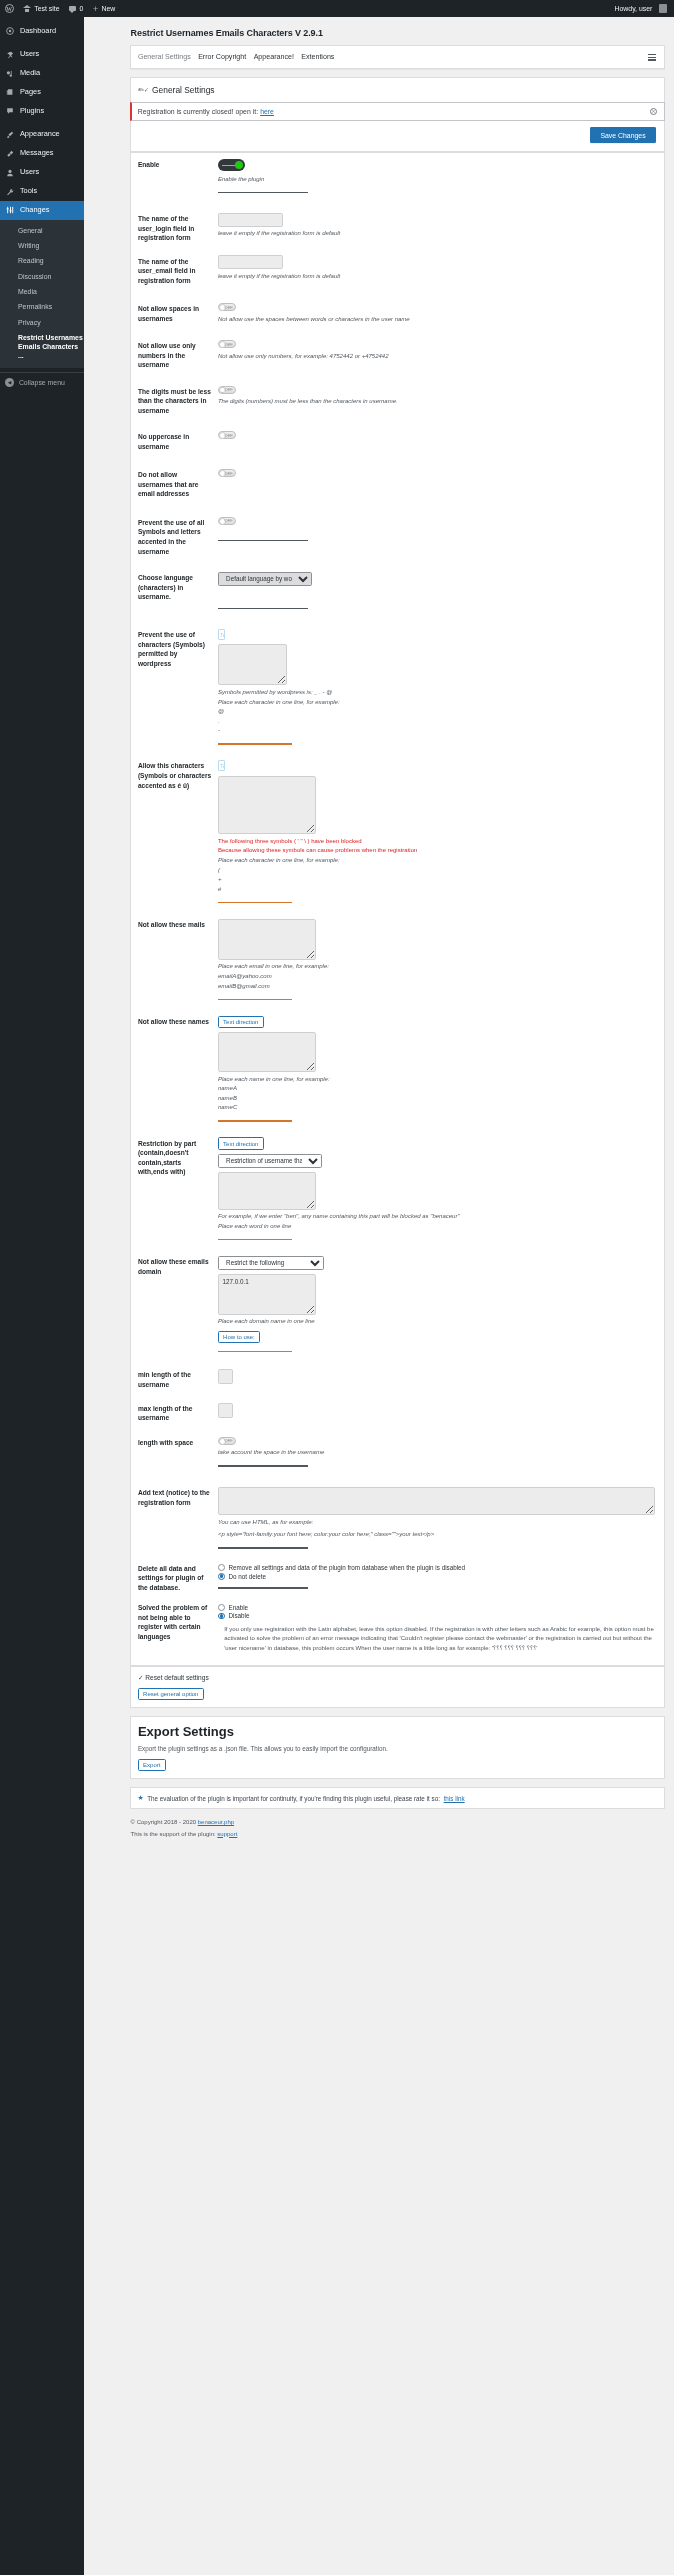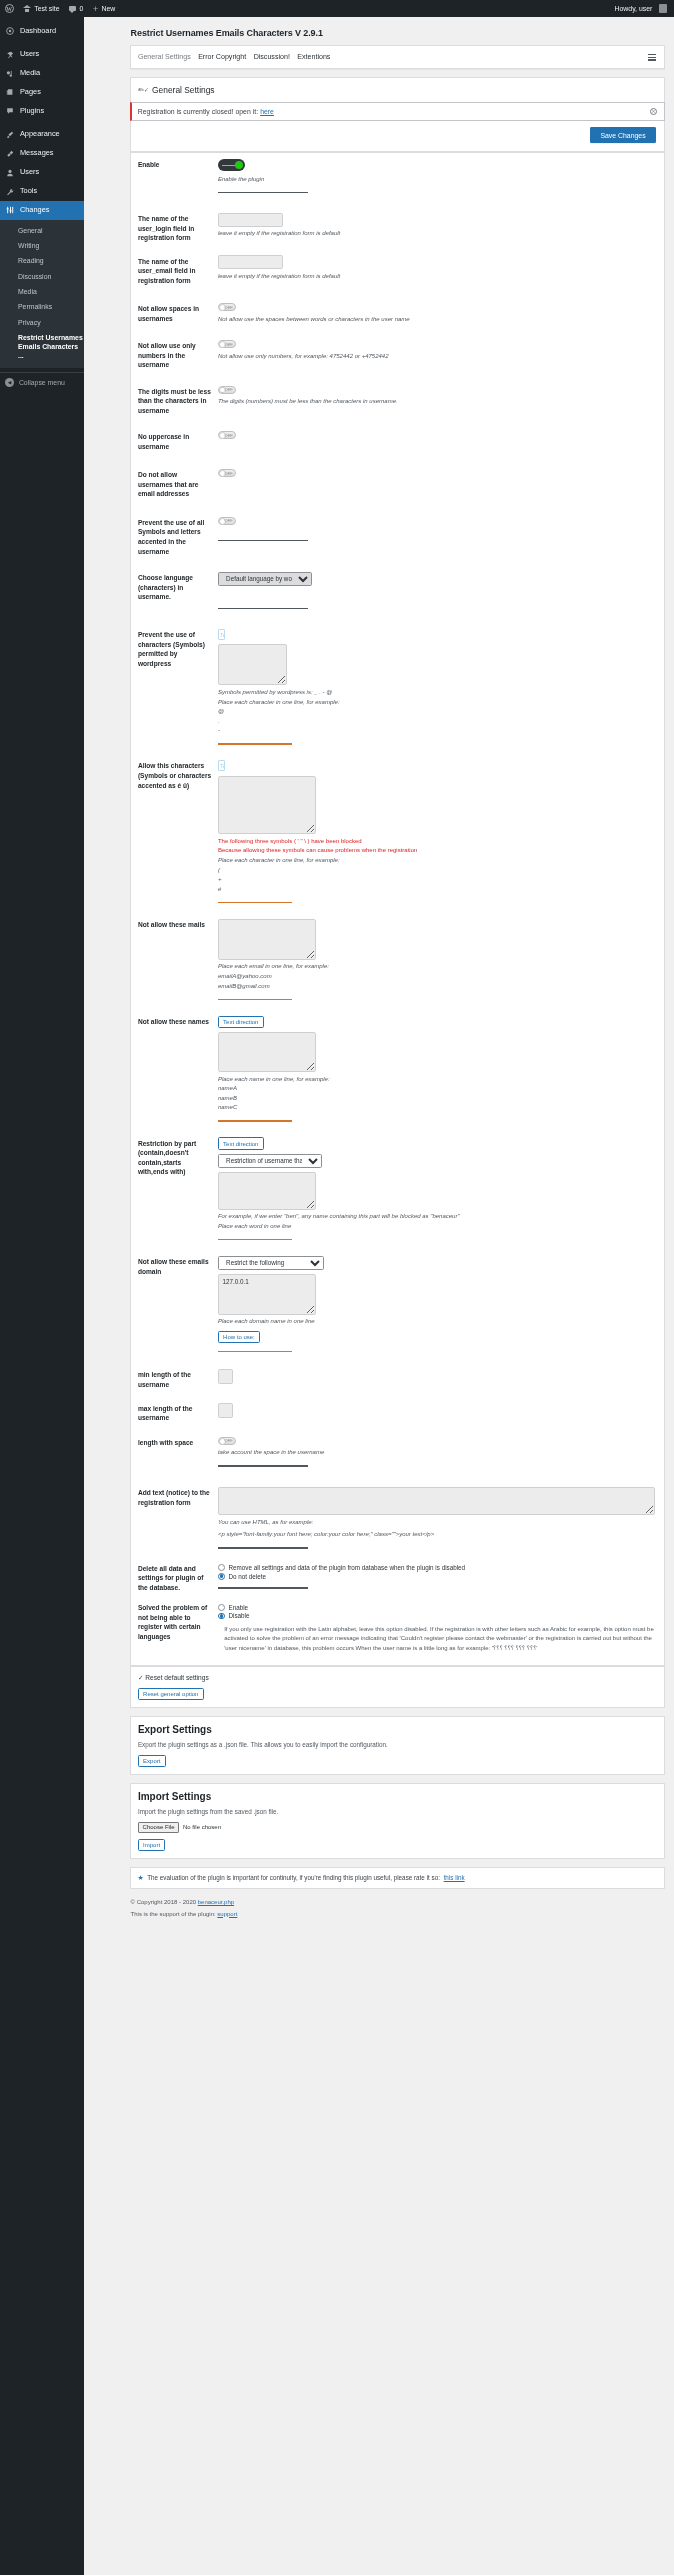--- a/index.html
+++ b/index.html
@@ -212,21 +212,21 @@
   .radio-line { display:flex; align-items:center; gap:3.7px; margin:1.6px 0; font-size:6.3px; color:#2c3338; }
   .radio {
     width:6.9px;height:6.9px;border-radius:50%;border:0.5px solid #8c8f94;background:#fff;
     flex:0 0 6.9px; display:inline-flex;align-items:center;justify-content:center;
   }
   .radio.checked { border-color:#2271b1; }
   .radio.checked:after { content:""; width:3.2px;height:3.2px;border-radius:50%;background:#2271b1; }
 
   
   .simple-panel { background:#fff;border:0.5px solid #dcdcde;padding:6.9px 7.4px;margin-bottom:8.4px; }
-  .simple-panel h3 { margin:0 0 6.3px 0;font-size:10px;color:#1d2327; }
+  .simple-panel h3 { margin:0 0 6.3px 0;font-size:13px;color:#1d2327; }
   .simple-panel p { margin:0 0 6.3px 0;font-size:6.3px;color:#50575e; }
   .check-line { font-size:6.6px;color:#2c3338;margin-bottom:5.8px; }
   .file-row { display:flex;align-items:center;gap:3.7px;margin-bottom:5.8px; }
   .file-btn {
     background:#efefef;border:0.5px solid #767676;border-radius:1.1px;
     padding:1.6px 3.7px;font-size:6px;color:#1d2327;
     font-family:"Liberation Sans", sans-serif;
   }
   .file-name { font-size:6px;color:#2c3338; }
 
@@ -389,21 +389,21 @@
   </nav>
 
   <main class="content">
 
     <h1 class="page-title">Restrict Usernames Emails Characters V 2.9.1</h1>
 
     <div class="panel tabs-panel">
       <div class="tabs">
         <span class="tab active">General Settings</span>
         <span class="tab">Error Copyright</span>
-        <span class="tab">Discussion!</span>
+        <span class="tab">Appearance!</span>
         <span class="tab">Extentions</span>
         <span class="tabs-toolbar-icon">
             <i></i>
             <i></i>
             <i></i>
           </span>
       </div>
     </div>
 
     <div class="sect-head">
@@ -662,29 +662,20 @@
       </div>
       <button class="btn-sec">Reset general option</button>
     </div>
 
     <div class="simple-panel">
       <h3>Export Settings</h3>
       <p>Export the plugin settings as a .json file. This allows you to easily import the configuration.</p>
       <button class="btn-sec">Export</button>
     </div>
 
-    <div class="simple-panel">
-      <h3>Import Settings</h3>
-      <p>Import the plugin settings from the saved .json file.</p>
-      <div class="file-row">
-        <span class="file-btn">Choose File</span>
-        <span class="file-name">No file chosen</span>
-      </div>
-      <button class="btn-sec">Import</button>
-    </div>
 
     <div class="rate-box">
       <span class="star">★</span>
       <span>The evaluation of the plugin is important for continuity, if you're finding this plugin useful, please rate it so:</span>
       <a href="#">this link</a>
     </div>
 
     <div class="copy">
       <div>
         <span>© Copyright 2018 - 2020</span>

